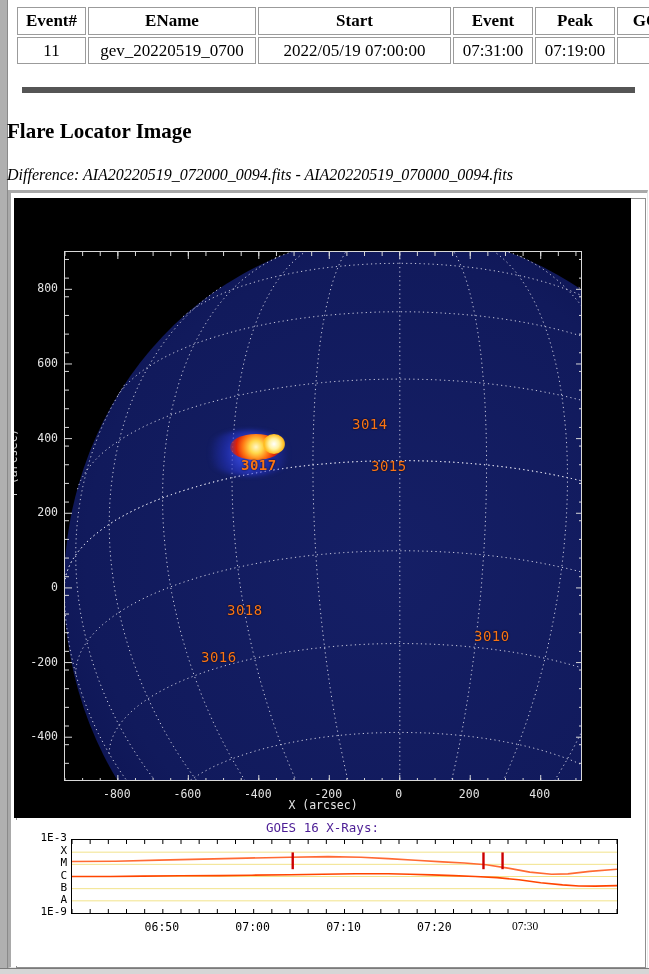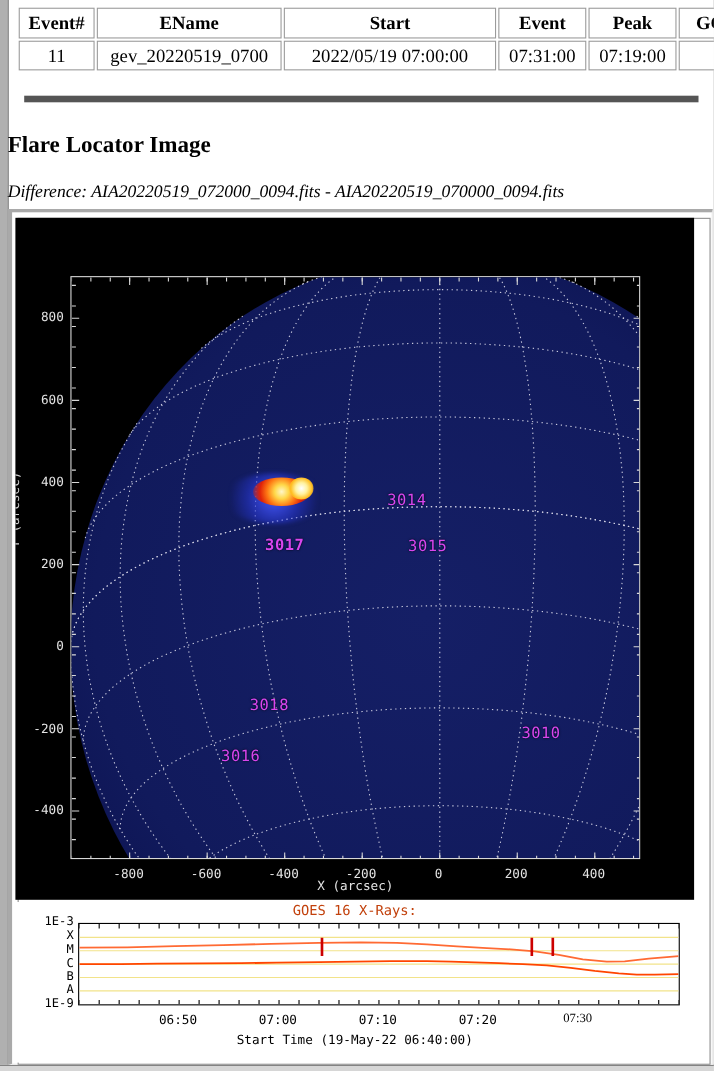--- a/index.html
+++ b/index.html
@@ -89,43 +89,43 @@
   }
   .flare-core{
     position:absolute;border-radius:50%;
     background:radial-gradient(circle,#fff6c8 0%,#ffd84a 22%,#ff7a14 45%,#e02208 68%,rgba(150,15,10,0) 100%);
   }
   .flare-kernel{
     position:absolute;border-radius:50%;
     background:radial-gradient(circle,#ffffff 0%,#fff2a0 35%,#ffbe22 65%,rgba(255,120,10,0) 100%);
   }
   .ar-label{
-    position:absolute;color:#d946ef;
+    position:absolute;color:#f97316;
     font-family:"DejaVu Sans Mono", monospace;font-size:14px;
-    letter-spacing:.5px;text-shadow:0 0 2px #000;margin-top:31px;
+    letter-spacing:.5px;text-shadow:0 0 2px #000;
   }
   .tl{position:absolute;color:#e3e3e3;font-family:"DejaVu Sans Mono", monospace;font-size:11.5px;}
   .ytl{text-align:right;}
   #xaxis-label{
     position:absolute;left:50px;top:600px;width:518px;text-align:center;
     color:#e3e3e3;font-family:"DejaVu Sans Mono", monospace;font-size:11.5px;
   }
   #yaxis-label{
     position:absolute;left:-8px;top:300px;color:#cfcfcf;
     font-family:"DejaVu Sans Mono", monospace;font-size:11.5px;
     transform:rotate(-90deg);transform-origin:left top;white-space:nowrap;
   }
   
   #goes-panel{
     position:absolute;left:14px;top:820px;width:617px;height:146px;
     background:#ffffff;overflow:hidden;
   }
   #goes-title{
     position:absolute;left:0;top:0px;width:617px;text-align:center;
-    color:#c2410c;font-family:"DejaVu Sans Mono", monospace;font-size:12.5px;
+    color:#4c1d95;font-family:"DejaVu Sans Mono", monospace;font-size:12.5px;
   }
   #goes-box{
     position:absolute;left:57px;top:19px;width:547px;height:75px;
     border:1px solid #000;box-sizing:border-box;background:#fff;overflow:hidden;
   }
   .goes-ytick{
     position:absolute;color:#000;font-family:"DejaVu Sans Mono", monospace;
     font-size:11px;text-align:right;width:48px;
   }
   .goes-xtick{
@@ -453,21 +453,20 @@
         <line x1="526.8333333333334" y1="73" x2="526.8333333333334" y2="69" stroke="#000" stroke-width="1"></line>
         <line x1="545" y1="0" x2="545" y2="4" stroke="#000" stroke-width="1"></line>
         <line x1="545" y1="73" x2="545" y2="69" stroke="#000" stroke-width="1"></line>
         <path d="M0.0 36.5 L38.2 36.5 L70.9 36.1 L109.0 35.8 L147.2 35.6 L179.8 35.2 L218.0 34.7 L250.7 34.2 L283.4 33.7 L316.1 33.7 L337.9 34.3 L359.7 34.9 L381.5 35.6 L403.3 36.5 L425.1 37.6 L446.9 39.8 L468.7 42.7 L490.5 44.9 L506.9 46.0 L523.2 46.1 L545.0 45.6 " fill="none" stroke="#ff4500" stroke-width="1.6" stroke-linejoin="round"></path>
         <path d="M0.0 21.5 L43.6 21.2 L87.2 20.1 L130.8 19.1 L174.4 18.1 L218.0 17.2 L256.1 16.6 L288.9 17.2 L316.1 18.6 L343.4 20.3 L370.6 21.9 L392.4 23.0 L414.2 24.8 L436.0 28.1 L457.8 32.1 L479.6 34.3 L495.9 33.9 L517.8 31.4 L545.0 29.2 " fill="none" stroke="#ff6a33" stroke-width="1.6" stroke-linejoin="round"></path>
         <line x1="220.72500000000002" y1="12.41" x2="220.72500000000002" y2="29.200000000000003" stroke="#cc0000" stroke-width="2.4"></line>
         <line x1="411.475" y1="12.41" x2="411.475" y2="29.200000000000003" stroke="#cc0000" stroke-width="2.4"></line>
         <line x1="430.55" y1="12.41" x2="430.55" y2="29.200000000000003" stroke="#cc0000" stroke-width="2.4"></line>
       </svg>
   </div>
-  <div id="goes-xlabel">Start Time (19-May-22 06:40:00)</div>
 <div class="goes-ytick" style="left: 5px; top: 10.54px;">1E-3</div>
     <div class="goes-ytick" style="left: 5px; top: 24.1691px;">X</div>
     <div class="goes-ytick" style="left: 5px; top: 36.3309px;">M</div>
     <div class="goes-ytick" style="left: 5px; top: 48.5px;">C</div>
     <div class="goes-ytick" style="left: 5px; top: 60.6691px;">B</div>
     <div class="goes-ytick" style="left: 5px; top: 72.8309px;">A</div>
     <div class="goes-ytick" style="left: 5px; top: 85px;">1E-9</div>
     <div class="goes-xtick" style="left: 117.851px; top: 100px;">06:50</div>
     <div class="goes-xtick" style="left: 208.648px; top: 100px;">07:00</div>
     <div class="goes-xtick" style="left: 299.5px; top: 100px;">07:10</div>

